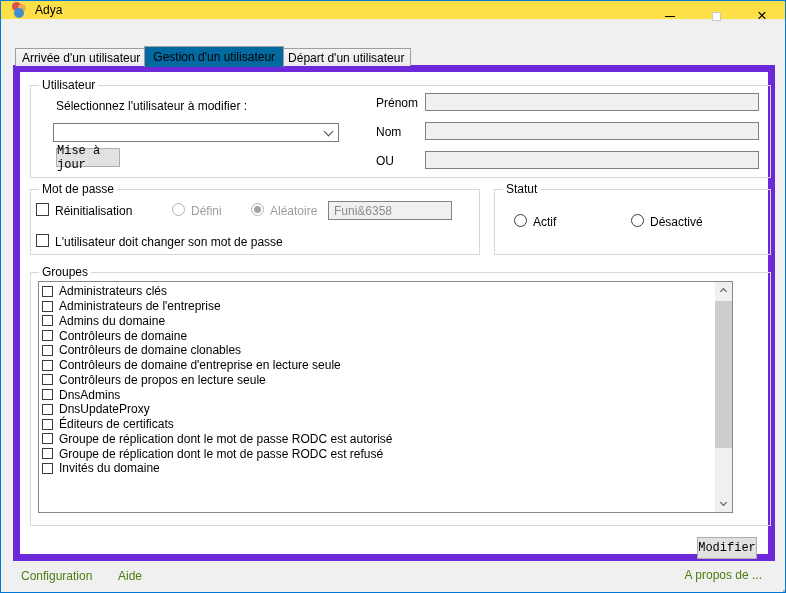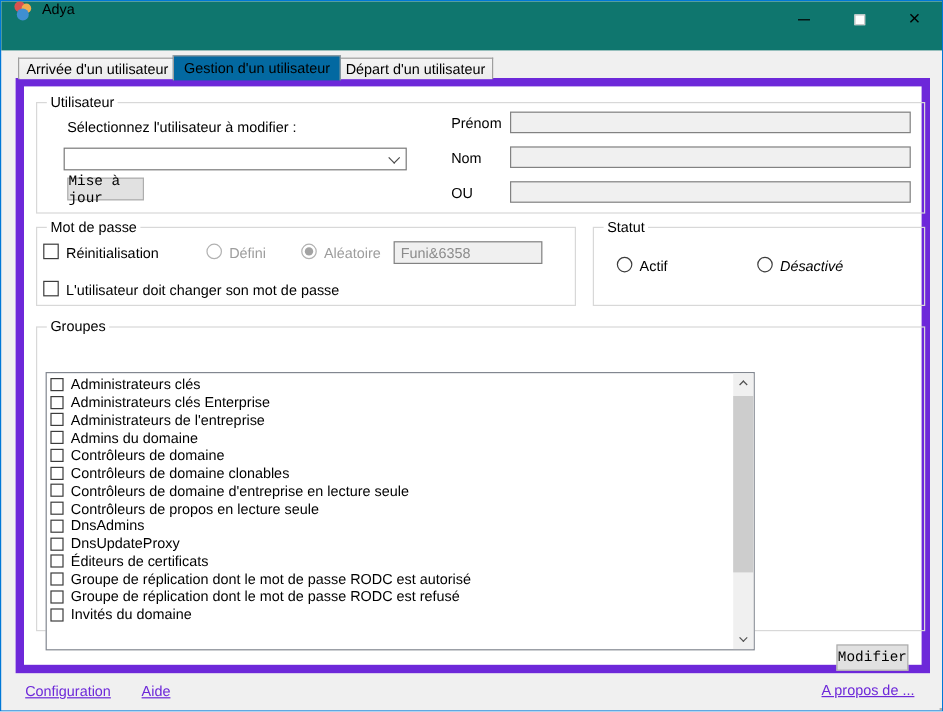--- a/index.html
+++ b/index.html
@@ -5,21 +5,21 @@
   * { box-sizing: border-box; margin: 0; padding: 0; }
   html,body { background:#ffffff; }
   body { font-family:"Liberation Sans", sans-serif; font-size:12px; color:#000; }
 
   .window {
     position:relative; width:786px; height:593px;
     border:1px solid #0078d7; background:#f0f0f0; overflow:hidden;
   }
 
   
-  .titlebar { position:absolute; left:0; top:0; right:0; height:41px; background:#0f766e; display:flex; align-items:flex-start; }
+  .titlebar { position:absolute; left:0; top:0; right:0; height:18px; background:#fde047; display:flex; align-items:center; }
   .app-icon { position:relative; width:16px; height:16px; margin-left:10px; flex:0 0 auto; }
   .app-icon i { position:absolute; border-radius:50%; }
   .app-icon .c1 { left:1px; top:0;  width:9px;  height:9px;  background:#d9534f; }
   .app-icon .c2 { left:7px; top:2px; width:8px; height:8px; background:#f0ad4e; }
   .app-icon .c3 { left:3px; top:6px; width:10px; height:10px; background:#3f8fd2; }
   .win-title { margin-left:8px; }
   .winbtns { position:absolute; right:0; top:0; height:31px; display:flex; }
   .winbtn { width:46px; height:31px; display:flex; align-items:center; justify-content:center; }
   .min-bar { width:10px; height:1px; background:#000; }
   .max-box { width:9px; height:9px; border:1px solid #c9c9c9; background:#fff; }
@@ -70,32 +70,32 @@
   .tf.text { color:#8c8c8c; display:flex; align-items:center; padding:0 5px; }
 
   .cb { display:inline-block; width:13px; height:13px; border:1px solid #3c3c3c; background:#fff; }
   .cb.sm { width:11px; height:11px; flex:0 0 auto; }
   .rd { display:inline-block; width:13px; height:13px; border:1px solid #3c3c3c; border-radius:50%; background:#fff; }
   .rd.disabled { border-color:#b2b2b2; }
   .rd.checked::after { content:""; display:block; width:7px; height:7px; margin:2px; border-radius:50%; background:#a3a3a3; }
   .dis-text { color:#9d9d9d; }
 
   
-  .listbox { position:absolute; left:7px; top:8px; width:591px; height:232px; background:#fff; border:1px solid #828790; overflow:hidden;margin-top:29px; }
+  .listbox { position:absolute; left:7px; top:8px; width:695px; height:232px; background:#fff; border:1px solid #828790; overflow:hidden; }
   .list-items { position:absolute; left:0; top:2px; right:18px; }
   .list-item { display:flex; align-items:center; height:14.75px; padding-left:3px; }
   .list-item .li-label { margin-left:6px; white-space:nowrap; }
 
   .scrollbar { position:absolute; top:0; right:0; bottom:0; width:17px; background:#f0f0f0; }
   .sb-btn { position:absolute; left:0; width:17px; height:16px; display:flex; align-items:center; justify-content:center; }
   .sb-up { top:0; } .sb-down { bottom:0; }
   .sb-thumb { position:absolute; left:0; top:19px; width:17px; height:147px; background:#cdcdcd; }
 
   
-  .link { position:absolute; color:#6d28d9; text-decoration:underline; cursor:pointer; white-space:nowrap; }
+  .link { position:absolute; color:#4d7c0f; cursor:pointer; white-space:nowrap; }
   .link-config { left:20px; top:568px; }
   .link-aide { left:117px; top:568px; }
   .link-apropos { right:23px; top:567px; }
 
   .grip { position:absolute; right:4px; bottom:4px; width:2px; height:2px;
     box-shadow: 8px 8px #aeaeae, 4px 8px #aeaeae, 0 8px #aeaeae, 8px 4px #aeaeae, 8px 0 #aeaeae, 4px 4px #aeaeae; }
 </style>
 </head>
 <body>
 
@@ -159,37 +159,33 @@
       <div class="tf text" style="left:297px; top:11px; width:124px; height:19px;">Funi&amp;6358</div>
       <span class="cb abs" style="left:5px; top:44px;"></span>
       <span class="abs" style="left:24px; top:45px;">L'utilisateur doit changer son mot de passe</span>
     </div>
 
     <div class="gb gb-statut">
       <span class="gb-label">Statut</span>
       <span class="rd abs" style="left:19px; top:24px;"></span>
       <span class="abs" style="left:38px; top:25px;">Actif</span>
       <span class="rd abs" style="left:136px; top:24px;"></span>
-      <span class="abs" style="left:155px; top:25px;font-style:italic;">Désactivé</span>
+      <span class="abs" style="left:155px; top:25px;">Désactivé</span>
     </div>
 
     <div class="gb gb-groupes">
       <span class="gb-label">Groupes</span>
       <div class="listbox">
         <div class="list-items">
 
             <div class="list-item">
               <span class="cb sm"></span>
               <span class="li-label">Administrateurs clés</span>
             </div>
 
-            <div class="list-item">
-              <span class="cb sm"></span>
-              <span class="li-label">Administrateurs clés Enterprise</span>
-            </div>
 
             <div class="list-item">
               <span class="cb sm"></span>
               <span class="li-label">Administrateurs de l'entreprise</span>
             </div>
 
 
             <div class="list-item">
               <span class="cb sm"></span>
               <span class="li-label">Admins du domaine</span>

